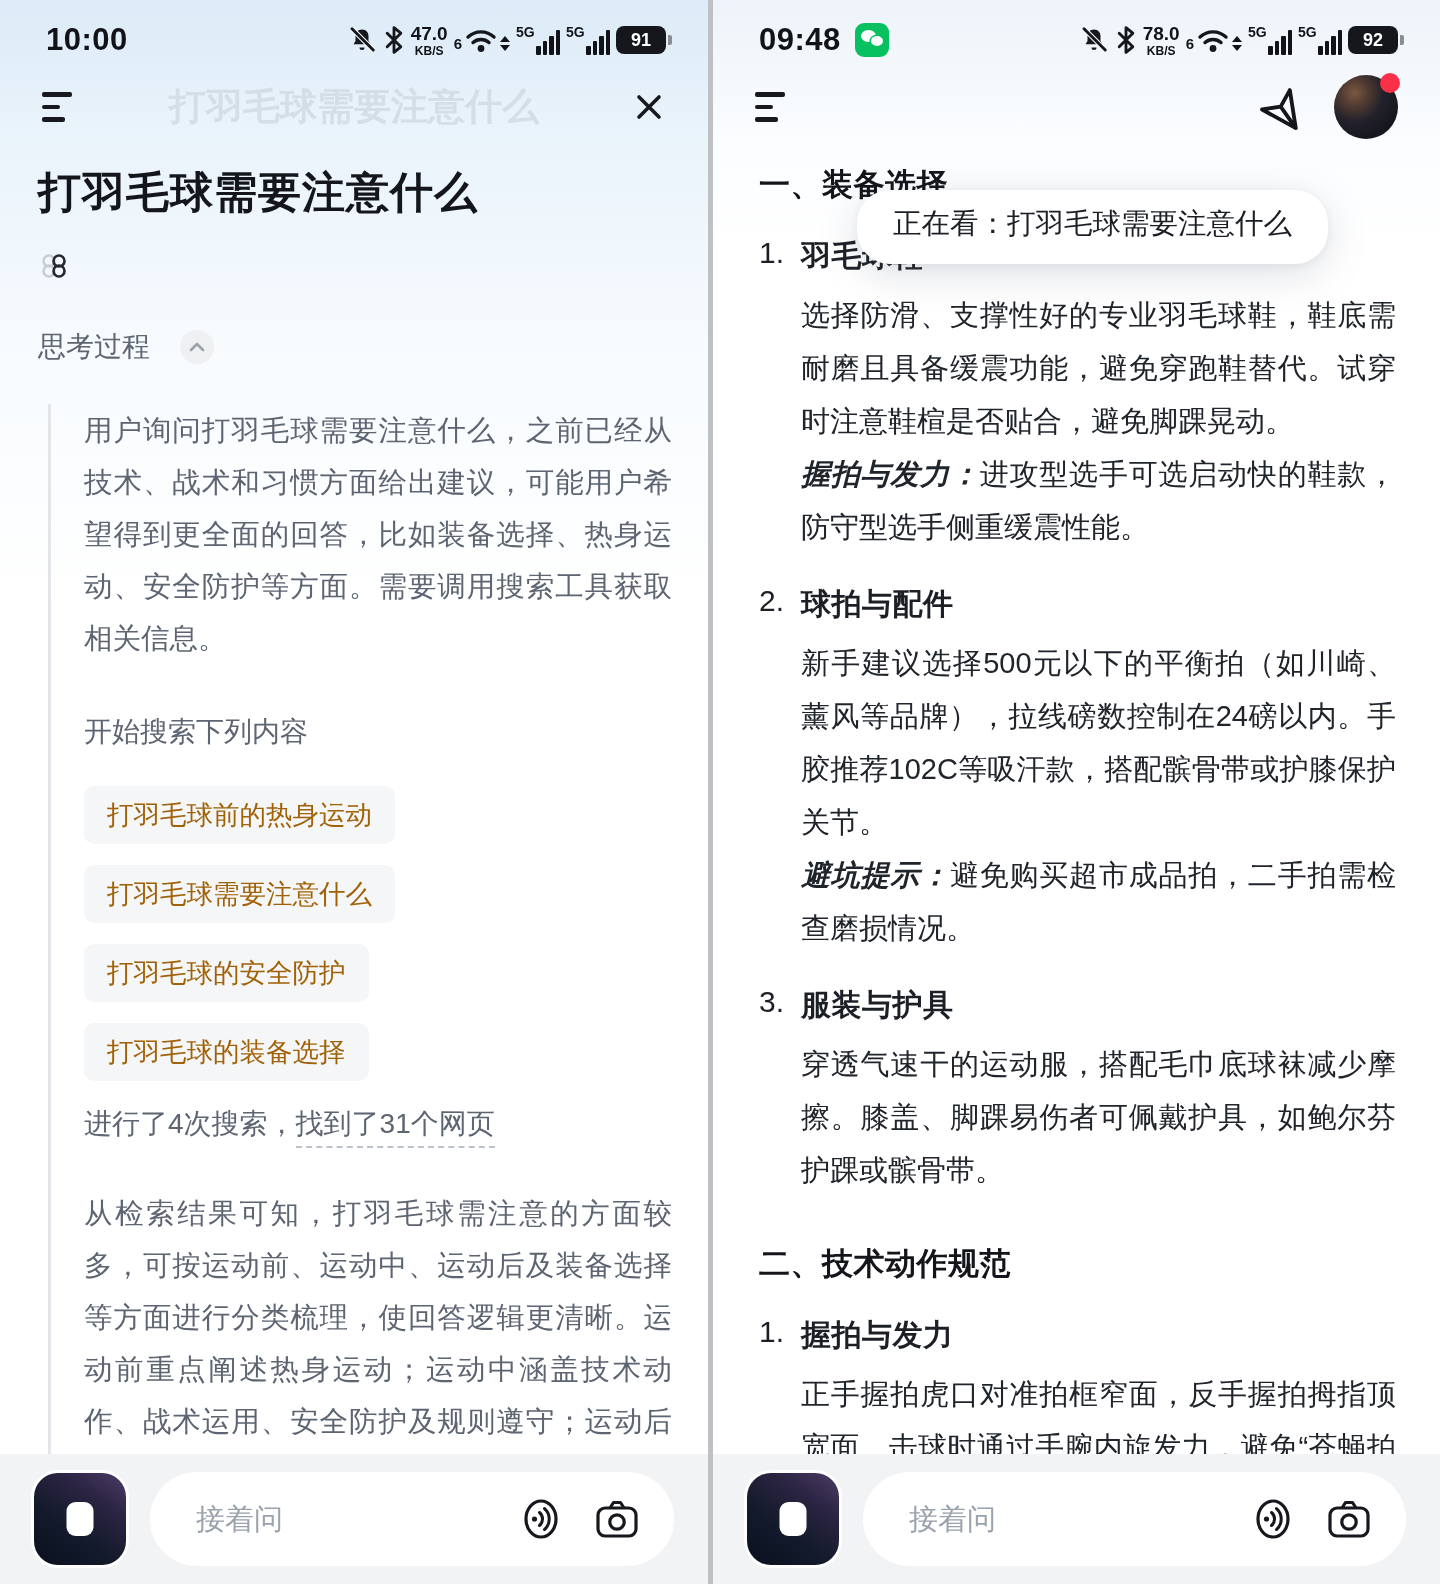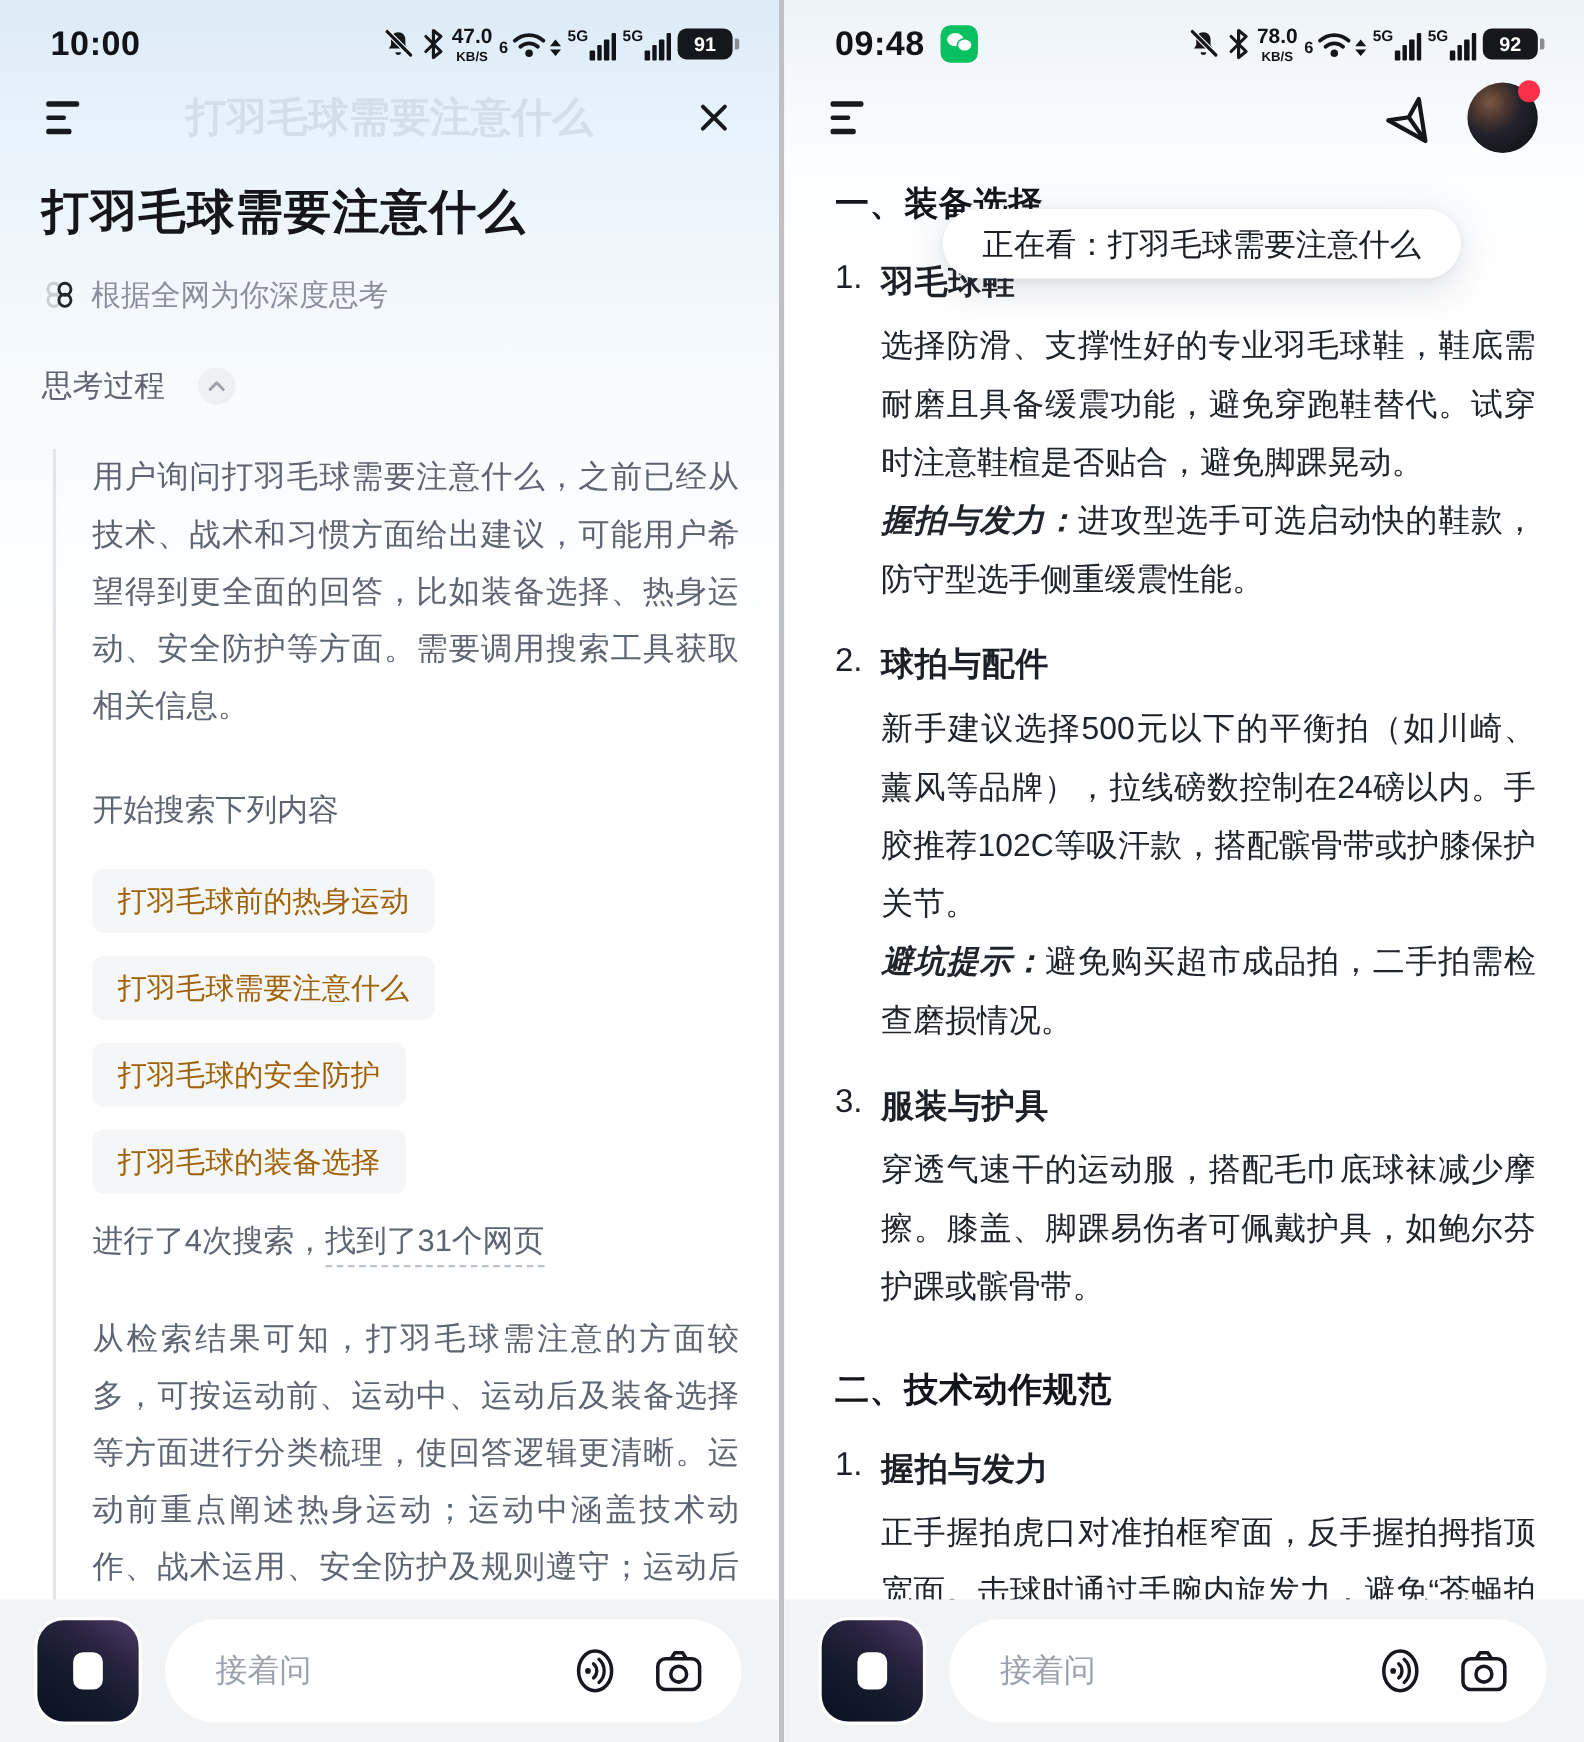--- a/index.html
+++ b/index.html
@@ -54,21 +54,21 @@
   .tp { font-size:28.5px; line-height:52px; color:#5d6472; text-align:justify; }
   .search-heading { margin-top:42px; font-size:28px; color:#5d6472; }
   .chips { margin-top:28px; }
   .chip { display:table; background:#f5f6f8; color:#a16207; font-size:26.5px; padding:11px 23px; border-radius:10px; margin-bottom:21px; }
   .result-line { margin-top:24px; font-size:28px; color:#5d6472; }
   .result-link { border-bottom:2.5px dashed #bcc2cb; padding-bottom:7px; cursor:pointer;margin-top:20px; }
   .p2 { margin-top:44px; }
 
   
   .r-content { padding:0 44px 0 46px; margin-top:26px; color:#1c2026; }
-  .toast { position:absolute; left:144px; top:190px; z-index:6; height:63px; line-height:66px;
+  .toast { position:absolute; left:144px; top:190px; z-index:6; height:74px; line-height:66px;
     background:#fff; border-radius:33px; box-shadow:0 10px 40px rgba(80,90,110,.18), 0 2px 8px rgba(80,90,110,.08);
     padding:0 36px; font-size:28.5px; color:#1b1f25; white-space:nowrap; }
   .h2 { font-size:31px; font-weight:800; color:#13151a; margin-top:46px; letter-spacing:.5px; }
   .h2.first { margin-top:8px; }
   .item { margin-top:30px; }
   .item-head { display:flex; font-size:30px; }
   .item-head .num { width:42px; flex:none; font-weight:500; }
   .item-head .t { font-weight:800; letter-spacing:.5px; }
   .item-body { padding-left:42px; font-size:29px; line-height:53px; text-align:justify; margin-top:12px; color:#20242b; }
   .tip-label { font-style:italic; font-weight:600; }
@@ -168,21 +168,20 @@
 
   <div class="subtitle">
     <span>
       <svg width="32" height="32" viewBox="0 0 32 32" fill="none">
         <circle cx="11" cy="11" r="5.5" stroke="#c9cdd4" stroke-width="2.6"></circle>
         <circle cx="11" cy="21" r="5.5" stroke="#c9cdd4" stroke-width="2.6"></circle>
         <circle cx="21" cy="11" r="5.5" stroke="#24272e" stroke-width="2.6"></circle>
         <circle cx="21" cy="21" r="5.5" stroke="#24272e" stroke-width="2.6"></circle>
       </svg>
     </span>
-    <span>根据全网为你深度思考</span>
   </div>
 
   <div class="think-row">
     <span>思考过程</span>
     <span class="chev-circle">
       <svg width="16" height="10" viewBox="0 0 16 10">
           <path d="M2 8l6-6 6 6" fill="none" stroke="#9aa1ab" stroke-width="2.6" stroke-linecap="round" stroke-linejoin="round"></path>
         </svg>
     </span>
   </div>

